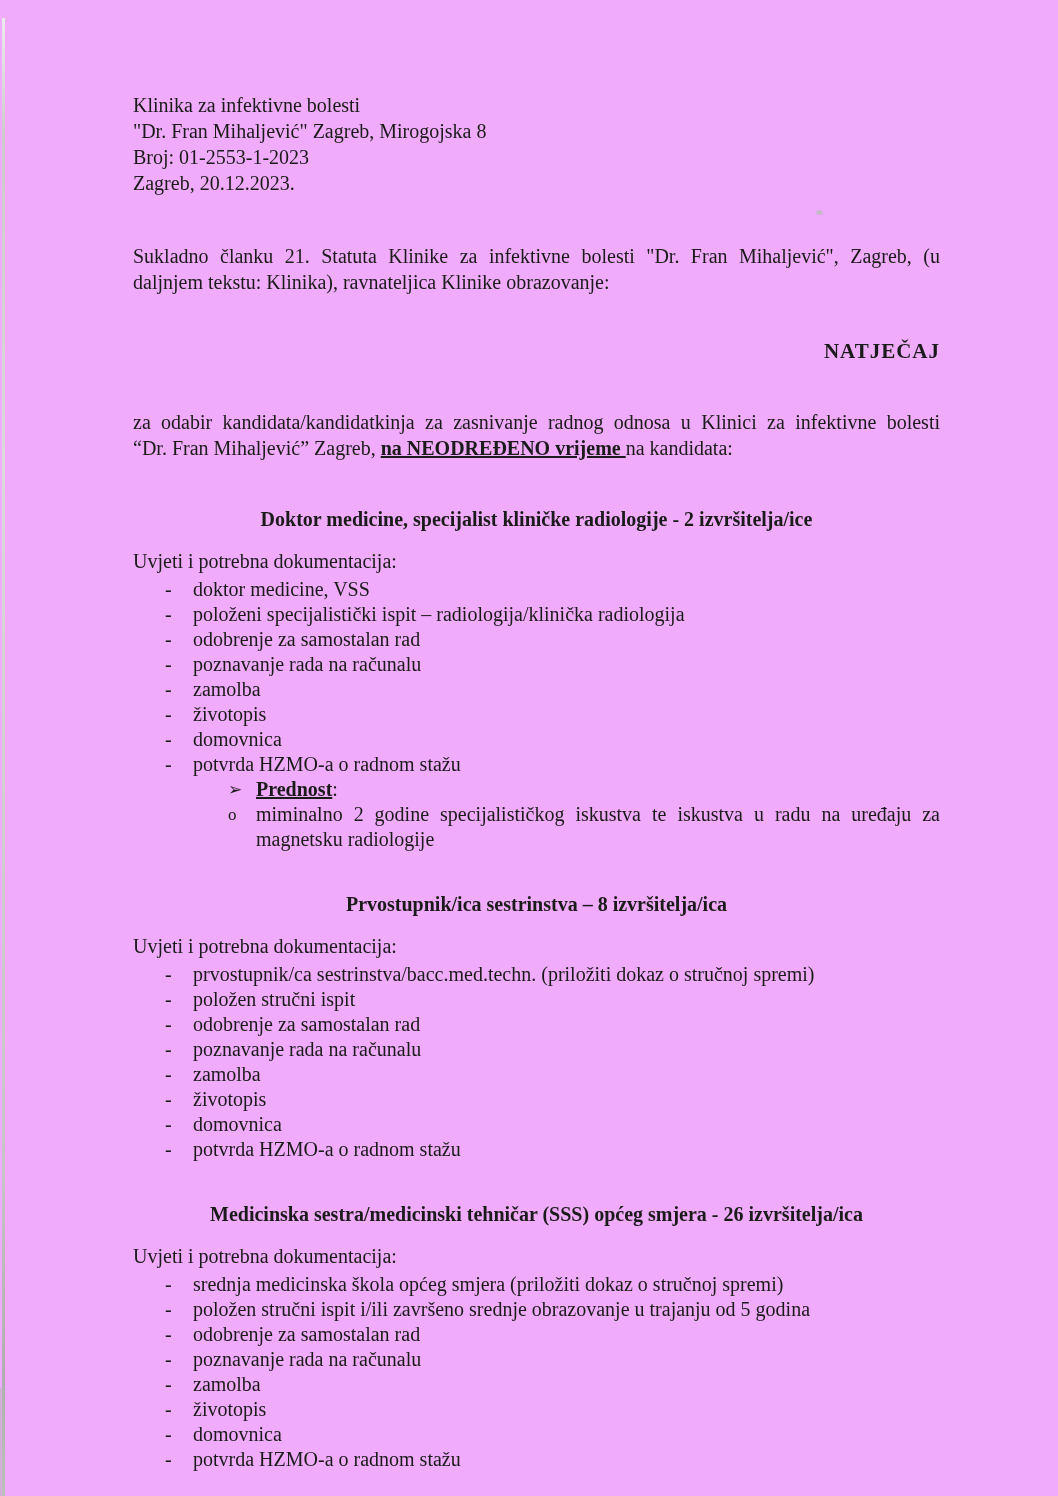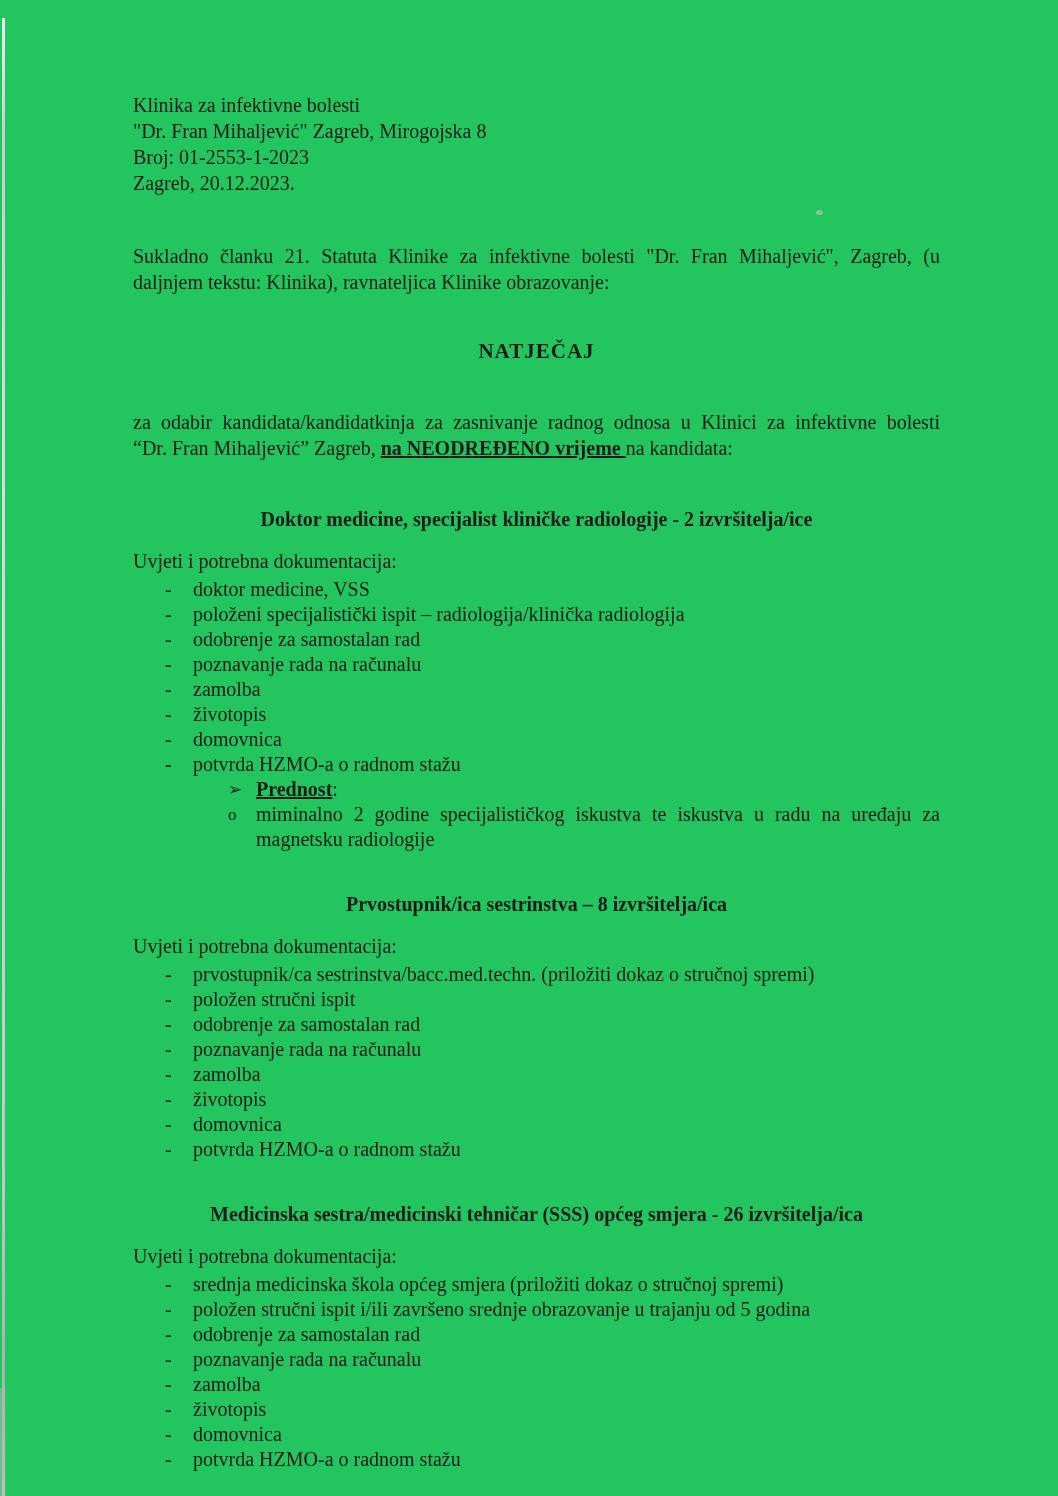--- a/index.html
+++ b/index.html
@@ -1,20 +1,20 @@
 <!DOCTYPE html>
 <html lang="hr"><head>
 <meta charset="utf-8">
 <style>
   html, body { margin: 0; padding: 0; background: #ffffff; }
   .page {
     position: relative;
     width: 1058px;
     height: 1496px;
-    background: #22c55e;
+    background: #f0abfc;
     overflow: hidden;
     font-family: "Liberation Serif", "DejaVu Serif", serif;
     color: #1b1b1b;
     font-size: 20px;
   }
   
   .scan-strip {
     position: absolute; left: 2px; top: 18px; width: 3px; height: 1478px;
     background: linear-gradient(#ececec, #cccccc 8%, #dadada 30%, #cfcfcf 55%, #c6c6c6 78%, #aeaeae 92%, #c2c2c2);
   }
@@ -28,21 +28,21 @@
     background: #bcbcbc; border-radius: 50%; opacity: .75;
   }
   .content {
     position: absolute; left: 133px; top: 92px; width: 807px;
   }
   .letterhead div { line-height: 26px; }
   .para { margin: 0; line-height: 26px; }
   .para.intro { margin-top: 47px; }
   .doc-title {
     margin-top: 43px; line-height: 26px;
-    text-align: center; font-weight: bold; font-size: 21px; letter-spacing: 1px;
+    text-align: right; font-weight: bold; font-size: 21px; letter-spacing: 1px;
   }
   .para.subject { margin-top: 45px; }
   .jline { display: block; text-align: justify; text-align-last: justify; }
   .lline { display: block; }
   .u { text-decoration: underline; }
   b, .bold, h2 { font-weight: bold; text-align: center; }
   .job-section { margin-top: 45px; }
   .job-section + .job-section { margin-top: 39px; }
   .s-heading { margin: 16px; font-size: 20px; line-height: 26px; font-weight: bold; }
   .s-intro { line-height: 26px; }

